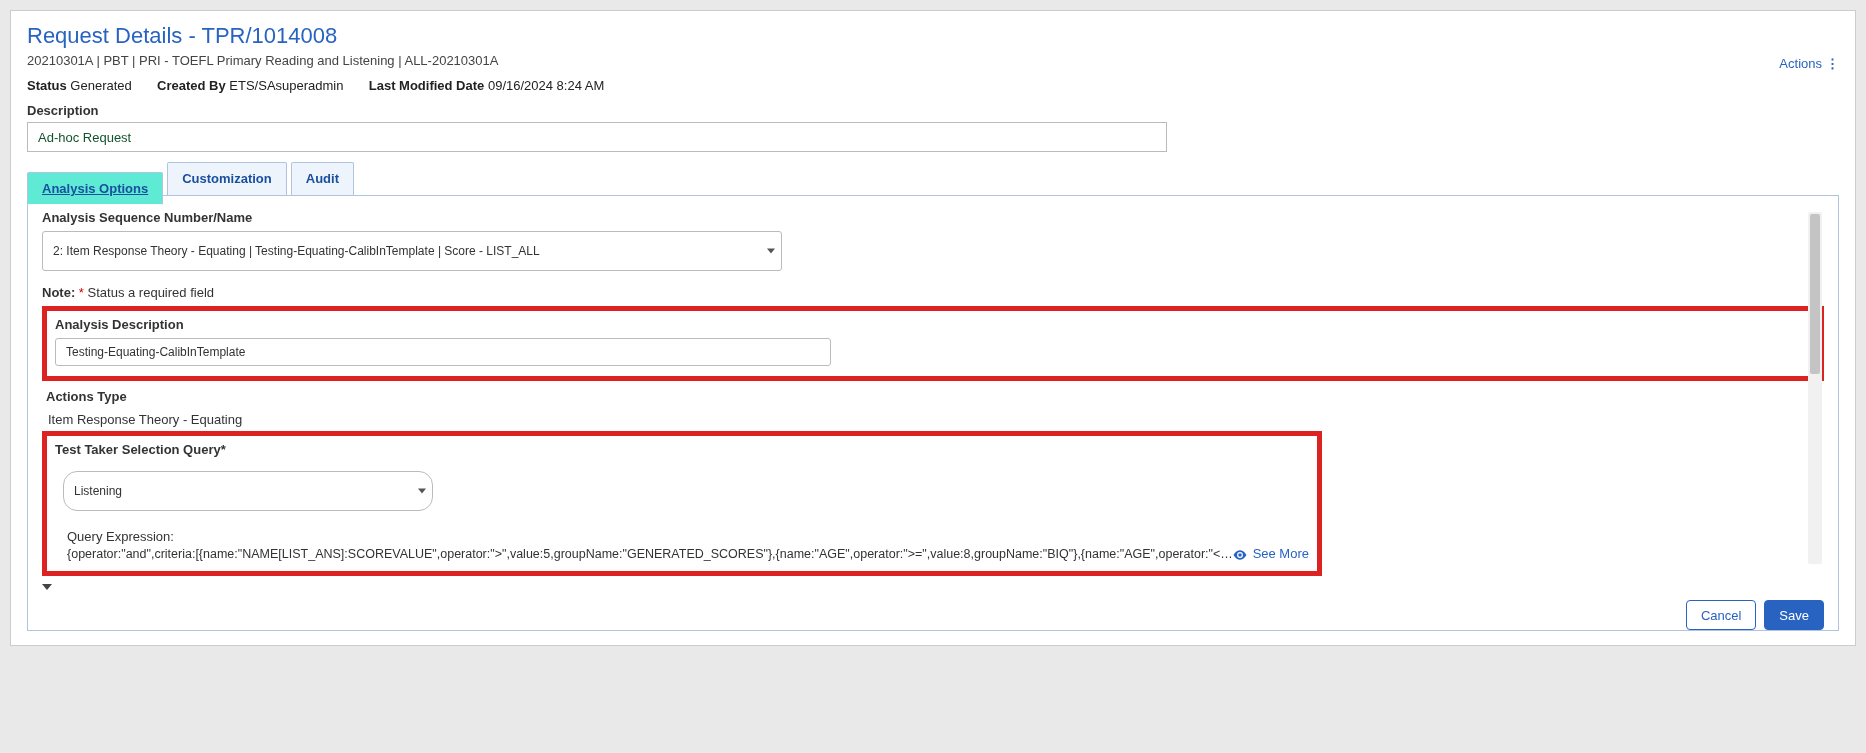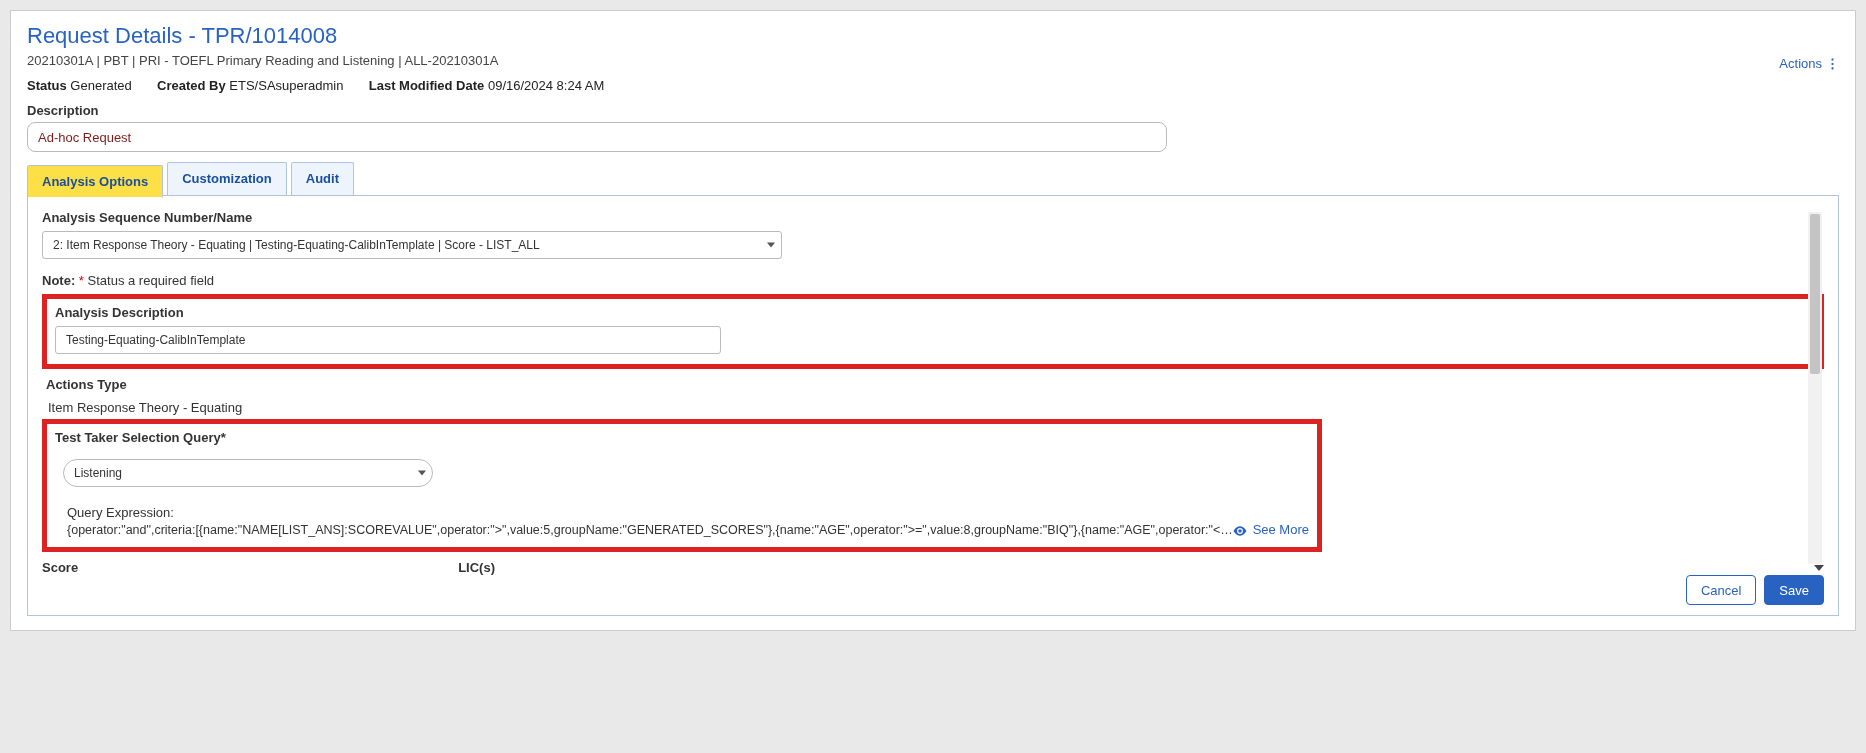--- a/index.html
+++ b/index.html
@@ -48,68 +48,69 @@
   .desc-label {
     font-weight: 600;
     font-size: 13px;
     margin-bottom: 4px;
   }
   .desc-input {
     width: 75%;
     max-width: 1140px;
     height: 30px;
     border: 1px solid #bbb;
-    border-radius: 8px;
+    border-radius: 0;
     padding: 0 10px;
     font-size: 13px;
-    color: #7f1d1d;
+    color: #14532d;
     margin-bottom: 10px;
   }
   .tabs {
     display: flex;
     border-bottom: 1px solid #b0c4e0;
   }
   .tab {
     padding: 8px 14px;
     font-size: 13px;
     font-weight: 600;
     color: #1a4e9e;
     background: #eef4fb;
     border: 1px solid #b0c4e0;
     border-bottom: none;
     margin-right: 4px;
     cursor: pointer;
     border-radius: 2px 2px 0 0;
   }
   .tab.active {
-    background: #fde047;
+    background: #5eead4;
     color: #1a4e9e;
     border-bottom: 1px solid #fff;
     position: relative;
-    top: 3px;
+    top: 10px;
+    text-decoration: underline;
   }
   .tabs-border {
     border: 1px solid #b0c4e0;
     border-top: none;
     padding: 14px 14px 40px 14px;
     position: relative;
   }
   .scroll-wrap {
     position: relative;
     max-height: 385px;
     overflow: hidden;
   }
   .field-label {
     font-weight: 600;
     font-size: 13px;
     margin-bottom: 6px;
   }
   .select {
     width: 740px;
-    height: 28px;
+    height: 40px;
     border: 1px solid #bbb;
     border-radius: 3px;
     padding: 0 28px 0 10px;
     font-size: 12px;
     color: #333;
     position: relative;
     background: #fff;
     display: flex;
     align-items: center;
     cursor: pointer;
@@ -126,21 +127,21 @@
     border-top: 5px solid #555;
   }
   .note-line { font-size: 13px; margin: 14px 0 6px 0; }
   .note-line .req { color: #c00; }
   .highlight-box {
     border: 5px solid #d22;
     padding: 6px 8px 10px 8px;
     margin-bottom: 8px;
   }
   .text-input {
-    width: 666px;
+    width: 776px;
     height: 28px;
     border: 1px solid #bbb;
     border-radius: 3px;
     padding: 0 10px;
     font-size: 12px;
     color: #333;
   }
   .plain-value {
     font-size: 13px;
     color: #333;
@@ -170,21 +171,21 @@
   .mini-caret {
     width:0; height:0;
     border-left:5px solid transparent;
     border-right:5px solid transparent;
     border-top:6px solid #444;
     cursor:pointer;
   }
   .footer-btns {
     position:absolute;
     right:14px;
-    bottom:10px;
+    bottom:0;
     display:flex;
     gap:8px;
   }
   .btn {
     height: 30px;
     padding: 0 14px;
     border-radius: 4px;
     font-size: 13px;
     cursor: pointer;
     border: 1px solid #2863c2;
@@ -283,24 +284,20 @@
               <svg viewBox="0 0 24 16">
                   <path fill="#2863c2" d="M12 0C5 0 1 8 1 8s4 8 11 8 11-8 11-8S19 0 12 0zm0 13a5 5 0 110-10 5 5 0 010 10zm0-8a3 3 0 100 6 3 3 0 000-6z"></path>
                 </svg>
             </span>
             <span>See More</span>
           </span>
         </div>
       </div>
 
       <div class="bottom-row">
-        <div class="score-lic">
-          <span class="lbl">Score</span>
-          <span class="lbl">LIC(s)</span>
-        </div>
         <div class="mini-caret"></div>
       </div>
 
       <div class="scroll-track">
         <div class="scroll-thumb"></div>
       </div>
     </div>
 
     <div class="footer-btns">
       <button class="btn btn-cancel">Cancel</button>

